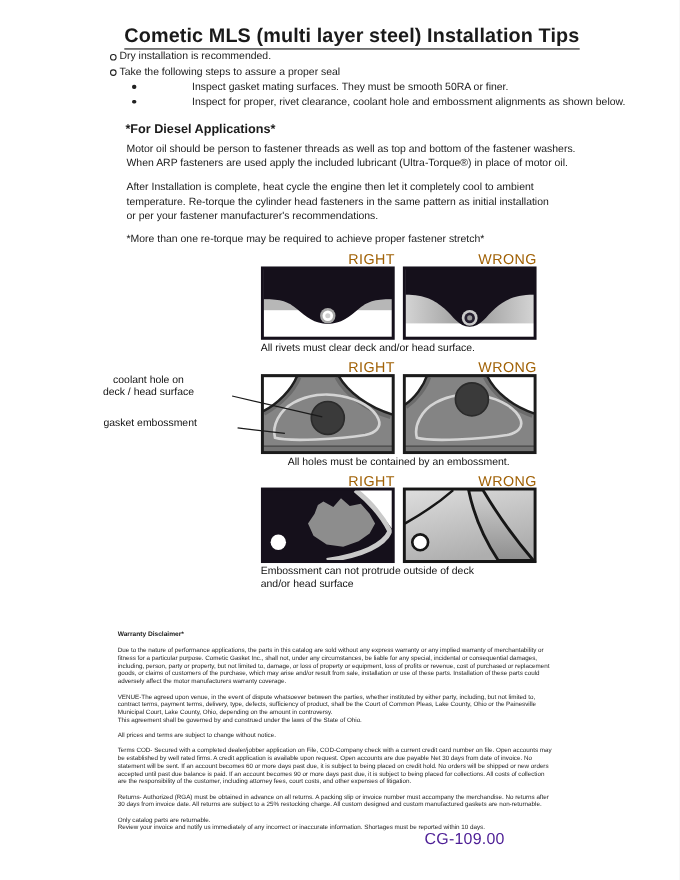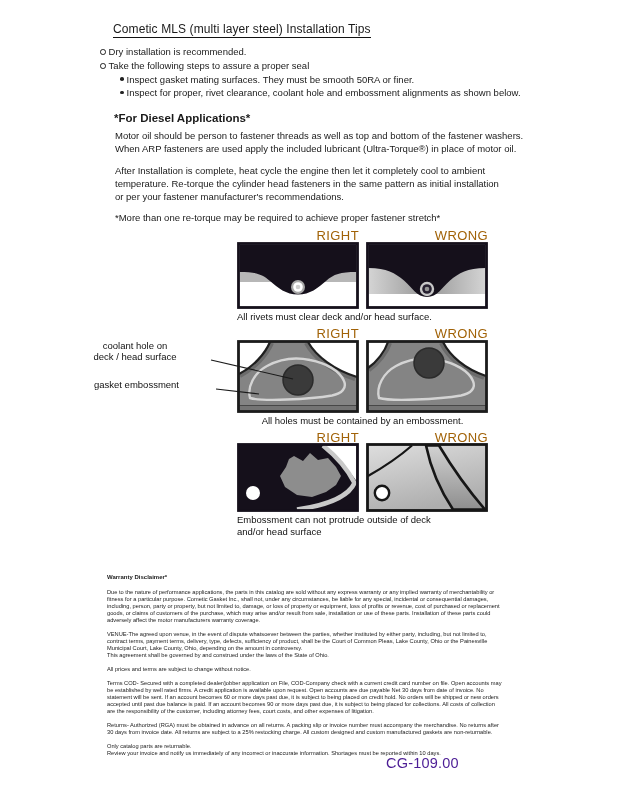--- a/index.html
+++ b/index.html
@@ -5,26 +5,26 @@
   html,body{margin:0;padding:0;background:#e8e8e8;}
   .page{
     position:relative;width:618px;height:800px;margin:0 auto;
     background:#ffffff;overflow:hidden;color:#1a1a1a;
     font-family:"Liberation Sans","DejaVu Sans",sans-serif;
   }
   .abs{position:absolute;}
   .pre{white-space:pre-line;}
 
   .title{
-    left:113px;top:22px;font-size:12px;font-weight:normal;
+    left:113px;top:22px;font-size:18px;font-weight:bold;
     border-bottom:1.6px solid #111;padding-bottom:1px;letter-spacing:0.1px;
   }
   .bullets{left:100px;top:45px;font-size:9.5px;line-height:13.8px;width:500px;}
   .b-row{display:flex;align-items:flex-start;}
-  .b-row.sub{margin-left:20px;}
+  .b-row.sub{margin-left:20px;gap:48px;}
   .glyph{flex:0 0 auto;width:3.6px;height:3.6px;border-radius:50%;margin:4.4px 3px 0 0;}
   .glyph.open{border:1px solid #222;}
   .glyph.fill{background:#222;}
 
   .h2{left:114px;top:112px;font-size:11.5px;font-weight:bold;}
   .body-par{font-size:9.5px;line-height:13px;width:480px;}
   .p1{left:115px;top:129px;}
   .p2{left:115px;top:164px;}
   .p3{left:115px;top:211px;}
 

